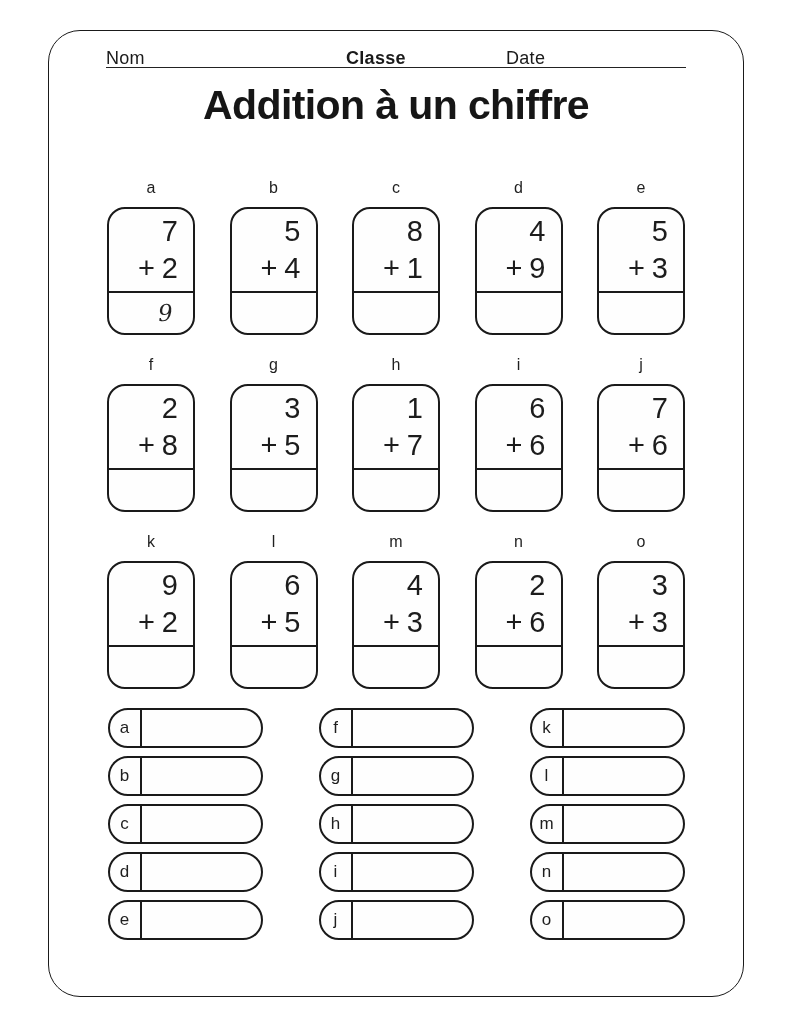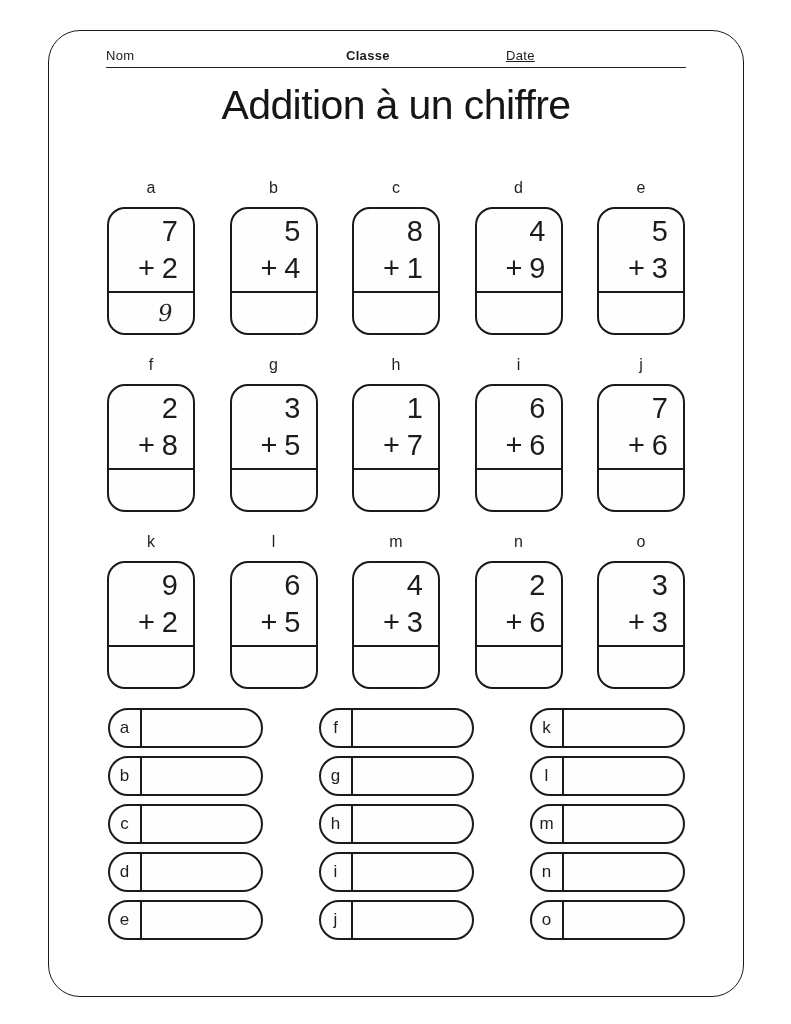--- a/index.html
+++ b/index.html
@@ -20,35 +20,35 @@
     border-radius: 32px;
     background: #ffffff;
   }
   
   .header {
     width: 580px;
     margin: 15px auto 0;
     position: relative;
     height: 22px;
     border-bottom: 1.5px solid #222222;
-    font-size: 13px;
+    font-size: 18px;
     letter-spacing: 0.3px;
     text-align: center;
   }
   .header .hlabel { position: absolute; top: 2px; }
   .h-nom    { left: 0; }
   .h-classe { left: 240px; font-weight: bold; }
-  .h-date   { left: 400px; text-decoration: underline; }
+  .h-date   { left: 400px; }
   
   .title {
     text-align: center;
     margin-top: 15px;
     font-size: 41px;
     line-height: 44px;
-    font-weight: 400;
+    font-weight: 700;
     letter-spacing: -0.6px;
     color: #161616;
   }
   
   .cards { width: 578px; margin: 50px auto 0; }
   .card-row {
     display: flex;
     justify-content: space-between;
     margin-bottom: 19px;
   }

